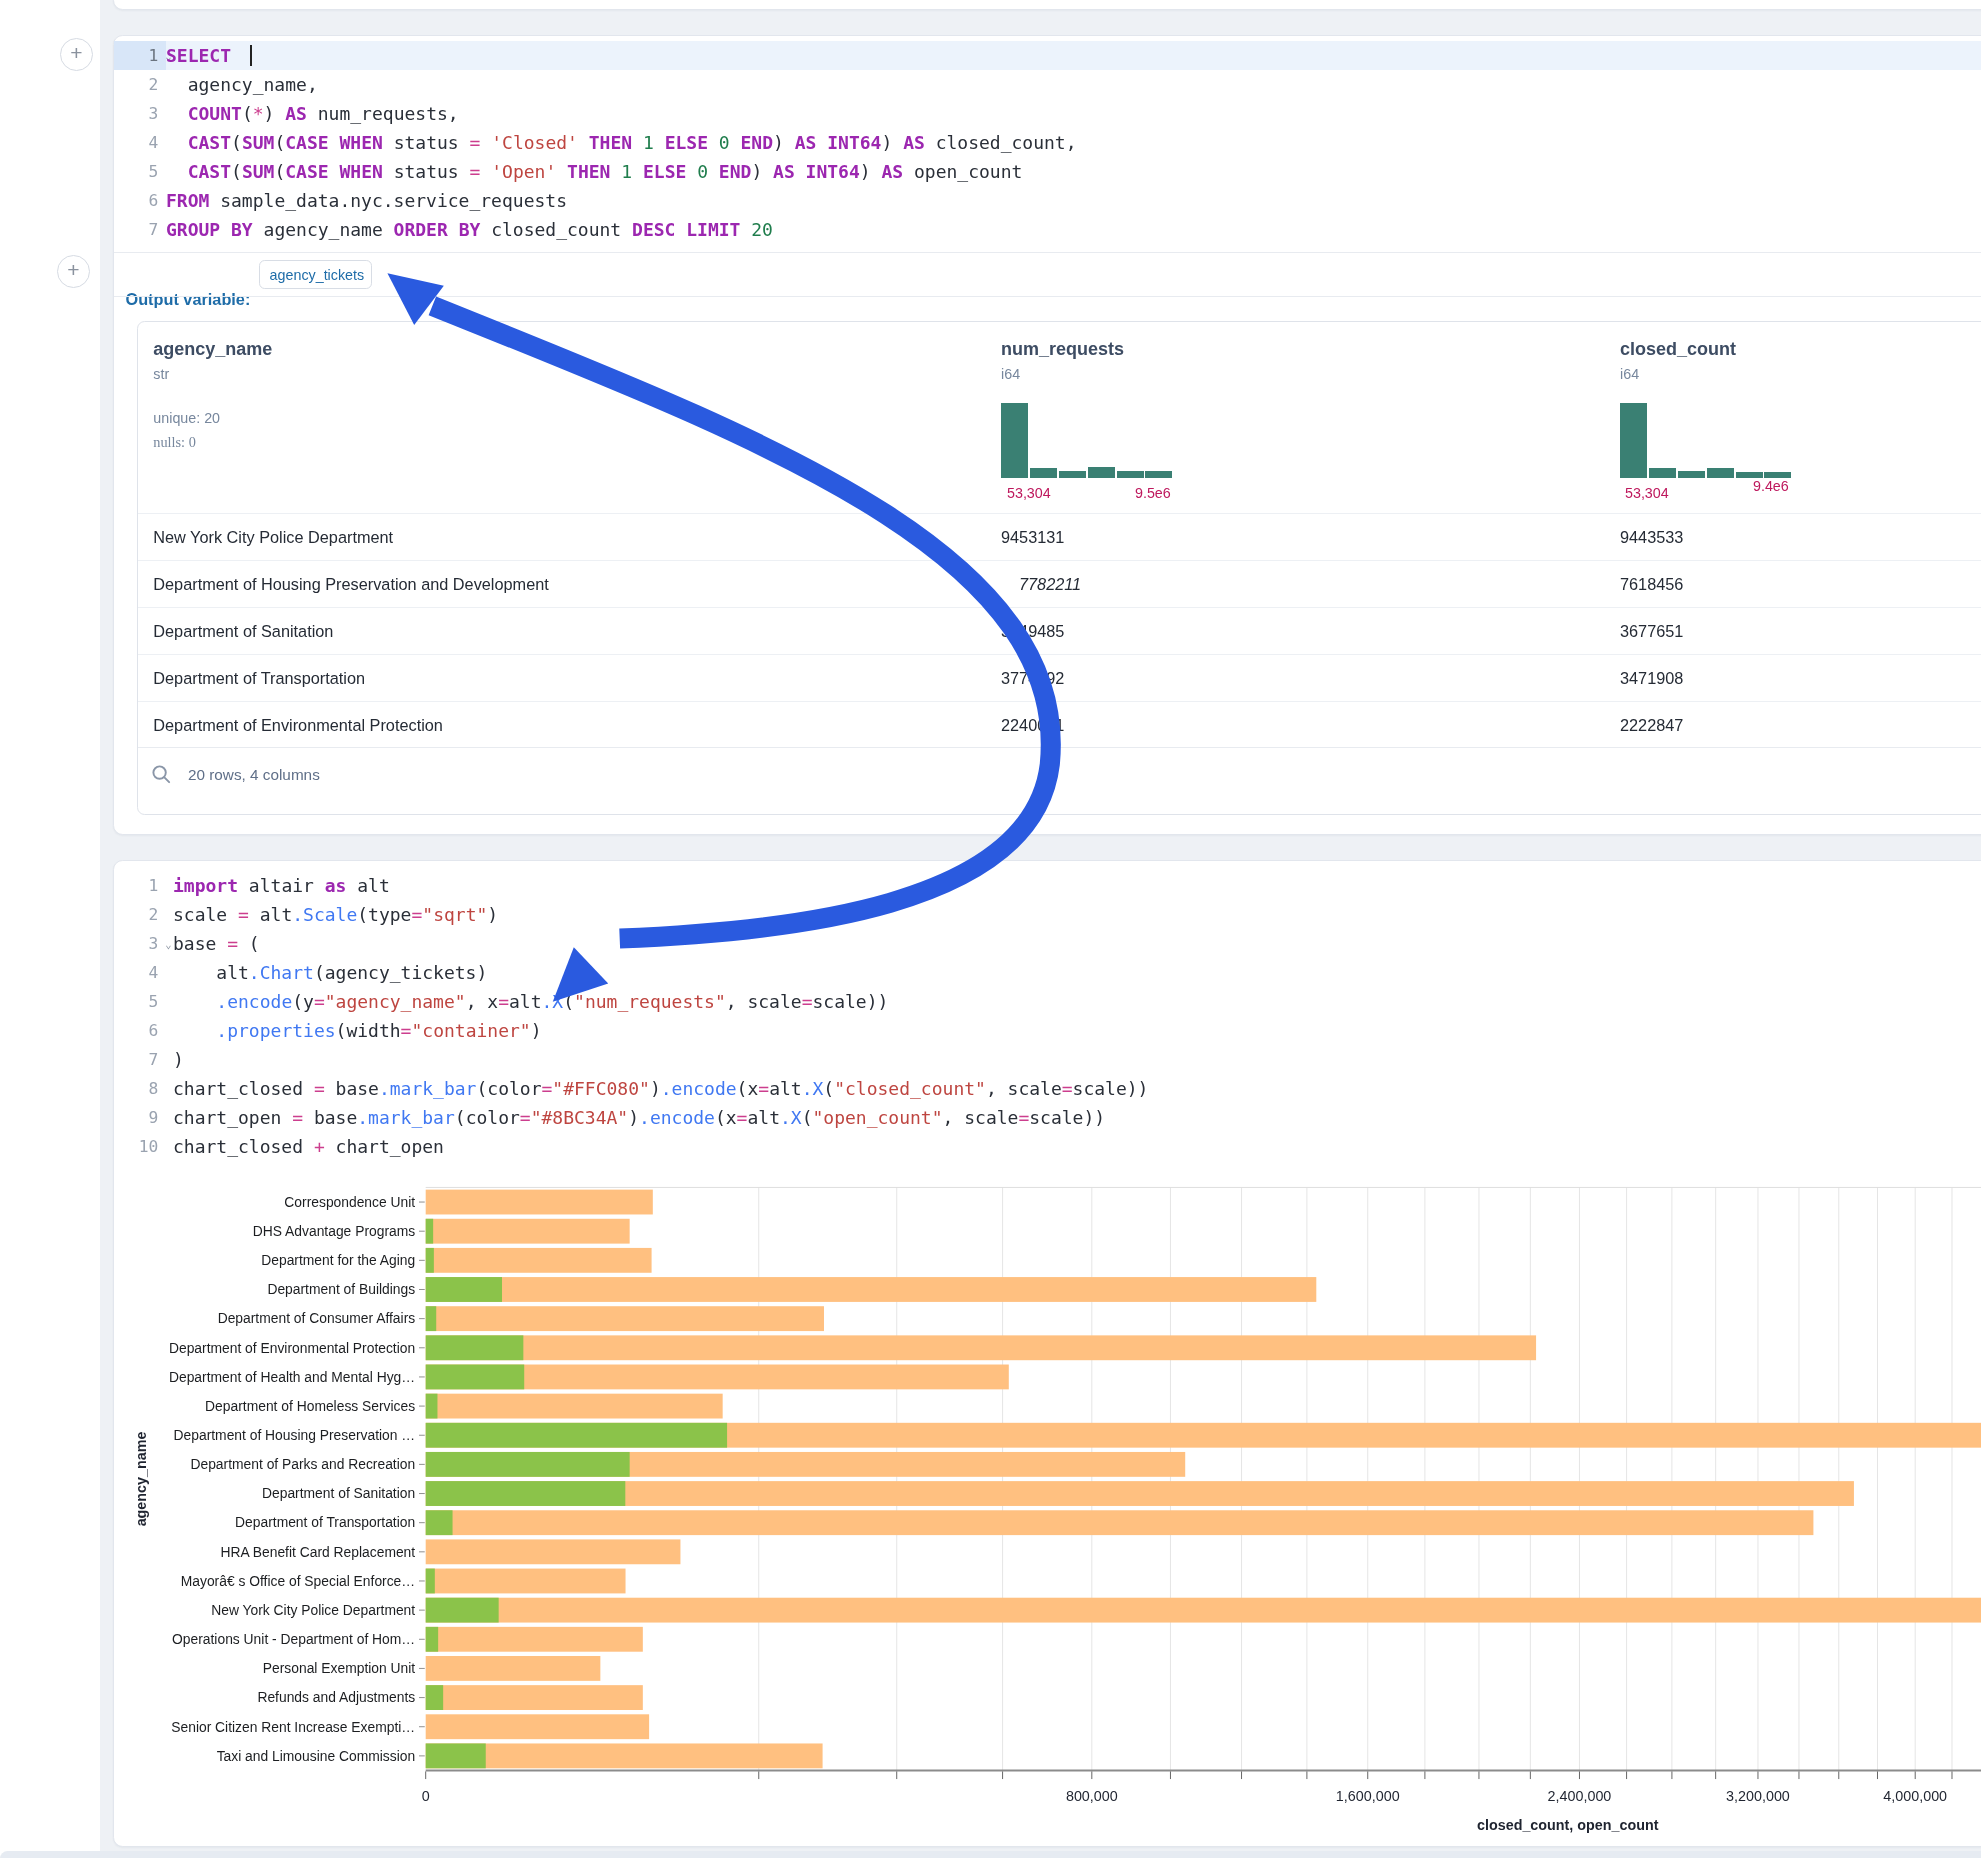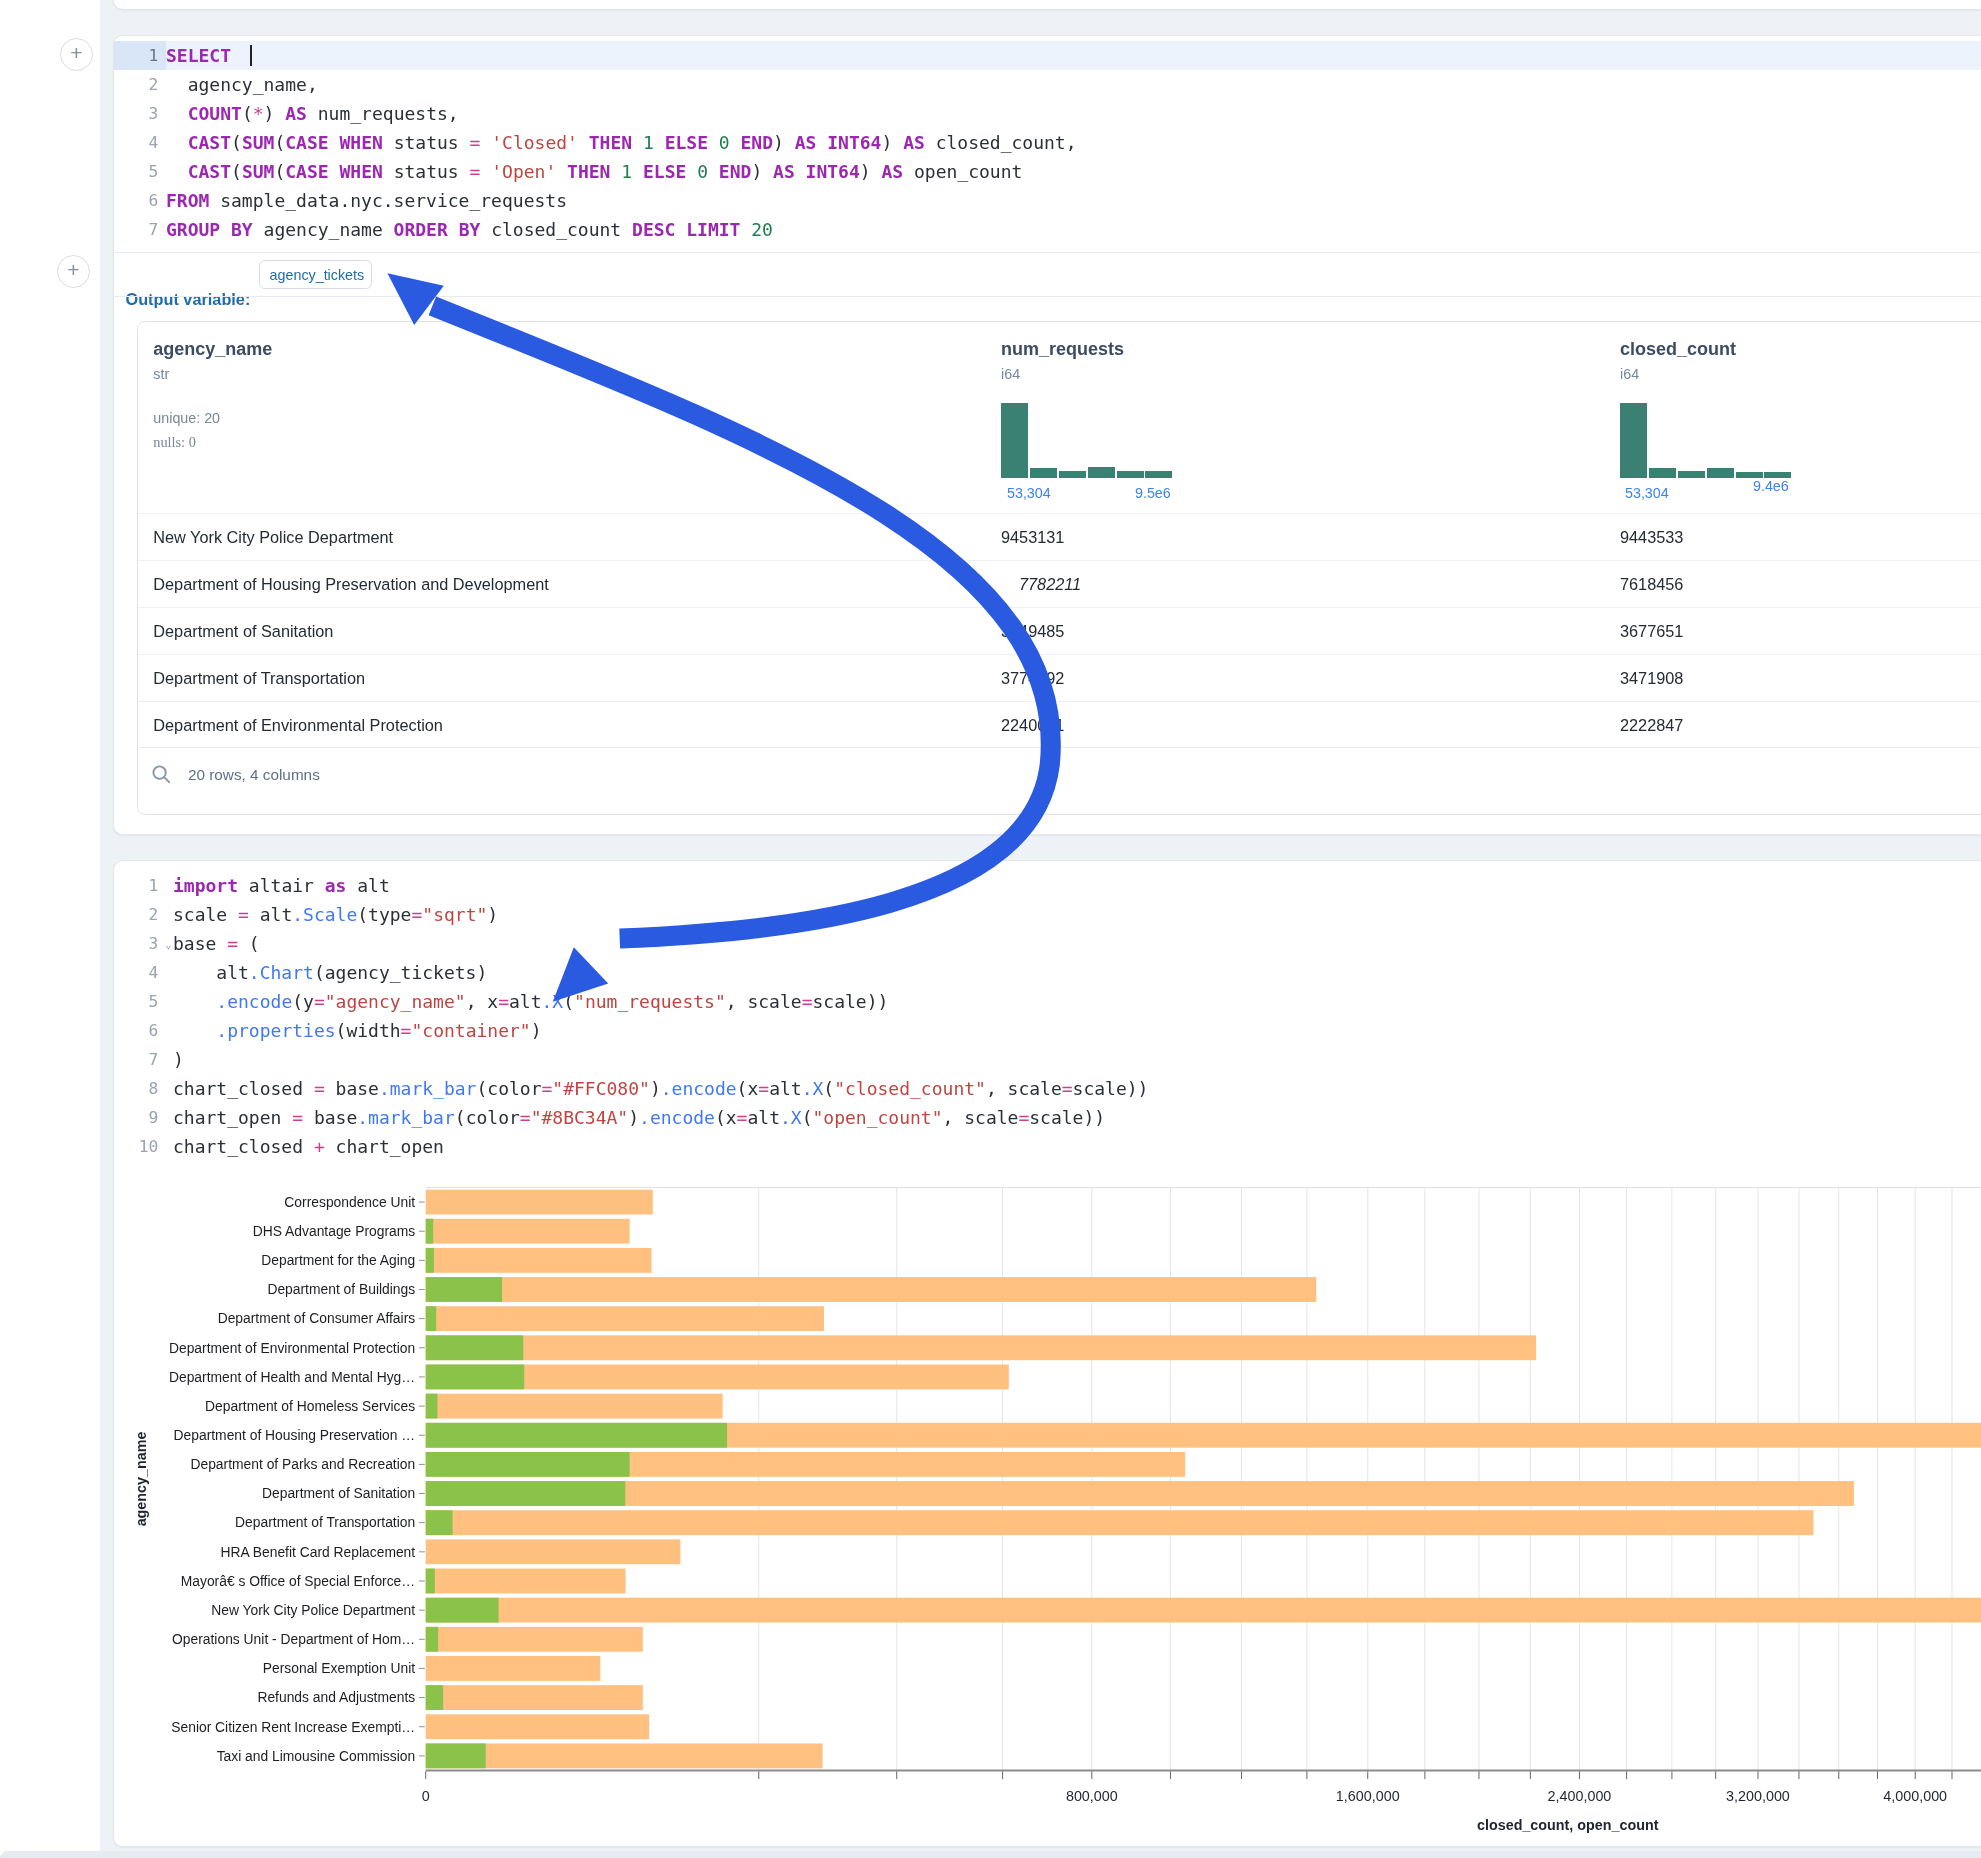--- a/index.html
+++ b/index.html
@@ -36,21 +36,21 @@
   
   .outvar-label{color:#1e6ca8;font-weight:bold;font-size:16.3px;margin-top:23px;}
   .outvar-pill{border:1px solid #d8dde5;border-radius:5.7px;background:#fff;color:#1e6ca8;font-size:14.3px;
     height:29px;line-height:29px;padding:0 9.6px;overflow:hidden;white-space:nowrap;box-sizing:border-box;}
   
   .table-card{left:136px;top:320px;width:2103px;height:492px;border:1px solid #dfe3ea;border-radius:7.6px;background:#fff;overflow:hidden;}
   .col-title{font-weight:bold;font-size:18px;color:#3d4c63;}
   .col-meta{font-size:14.3px;color:#77879d;}
   .hist{position:absolute;display:flex;align-items:flex-end;}
   .hist .hbar{background:#3a8073;margin-right:1.9px;}
-  .hist-label{font-size:14.3px;color:#3b82f6;}
+  .hist-label{font-size:14.3px;color:#be185d;}
   .trow{position:absolute;left:0;width:100%;height:47px;border-top:1px solid #edf0f4;background:#fff;}
   .trow .tcell{position:absolute;top:0;height:47px;line-height:47px;font-size:16.3px;color:#252b35;white-space:nowrap;}
   .tfooter-text{font-size:15.3px;color:#5f6f88;}
   svg text{font-family:"Liberation Sans", sans-serif;}
 </style>
 </head>
 <body>
 
 <div id="stage">
   <div class="abs canvas-bg"></div>

